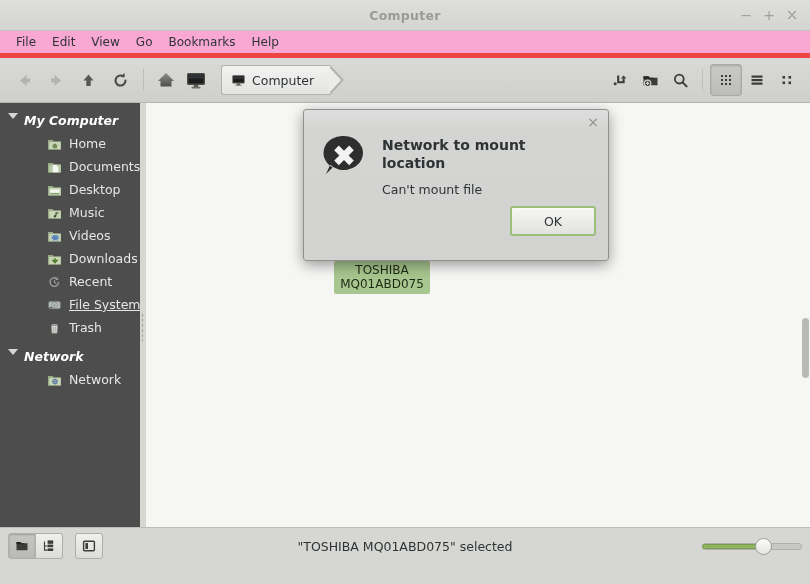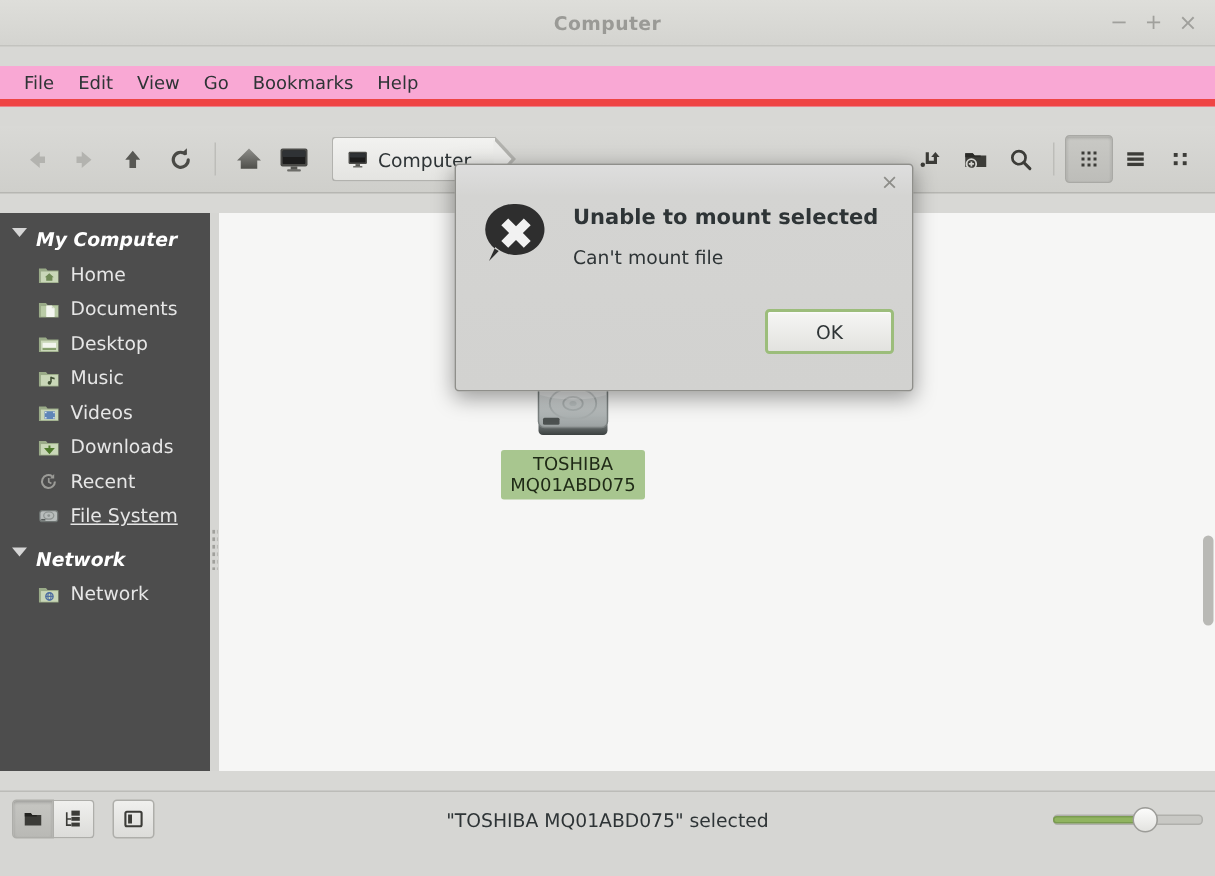--- a/index.html
+++ b/index.html
@@ -3,21 +3,21 @@
 <meta charset="utf-8">
 <style>
   html,body{margin:0;padding:0;}
   body{
     width:810px;height:584px;overflow:hidden;
     font-family:"DejaVu Sans","Liberation Sans",sans-serif;
     font-size:12px;color:#2e3436;background:#d6d6d3;
     -webkit-font-smoothing:antialiased;
   }
   #app{position:relative;width:810px;height:564px;background:#d8d8d5;
-       display:flex;flex-direction:column;gap:13px;}
+       display:flex;flex-direction:column;}
 
   
   .titlebar{position:relative;height:30px;flex:0 0 30px;
     background:linear-gradient(to bottom,#dededa 0%,#d4d4d0 100%);
     border-bottom:1px solid #c3c3bf;
     display:flex;align-items:center;justify-content:center;}
   .title-text{font-size:12.5px;font-weight:bold;color:#9a9a96;letter-spacing:.3px;}
   .winbtns{position:absolute;right:8px;top:0;height:30px;display:flex;align-items:center;gap:3px;}
   .winbtn{width:20px;height:20px;display:flex;align-items:center;justify-content:center;
     color:#a0a09c;font-size:14px;line-height:1;cursor:default;}
@@ -62,21 +62,21 @@
 
   
   .body{flex:1 1 auto;display:flex;position:relative;min-height:0;background:#f6f6f5;}
   .sidebar{width:140px;flex:0 0 140px;background:#4d4d4d;color:#e2e2e2;
     padding-top:6px;overflow:hidden;}
   .sb-head{display:flex;align-items:flex-start;gap:6px;padding:4px 8px 4px 6px;
     font-weight:bold;font-size:12.5px;color:#ffffff;cursor:default;font-style:italic;}
   .sb-head .tri{width:0;height:0;border-left:5px solid transparent;
     border-right:5px solid transparent;border-top:6px solid #d6d6d6;margin-left:2px;}
   .sb-item{display:flex;align-items:center;gap:7px;padding:2px 6px 2px 24px;
-    font-size:12.5px;color:#e6e6e6;height:19px;cursor:default;}
+    font-size:12.5px;color:#e6e6e6;height:19px;cursor:default;margin-left:22px;}
   .sb-item .lbl{white-space:nowrap;}
   .sb-item.hovered .lbl{text-decoration:underline;}
   .sb-ico{width:16px;height:16px;flex:0 0 16px;display:flex;align-items:center;justify-content:center;}
 
   .splitter{width:6px;flex:0 0 6px;background:#d6d6d3;position:relative;cursor:col-resize;}
   .splitter .dots{position:absolute;left:1px;top:210px;width:4px;height:28px;
     background-image:radial-gradient(#9a9a96 40%,transparent 41%);
     background-size:3px 5px;opacity:.9;}
 
   .content{flex:1 1 auto;position:relative;background:#f6f6f5;overflow:hidden;}
@@ -385,20 +385,30 @@
           <svg width="15" height="14" viewBox="0 0 16 15">
             <rect x="1.6" y="3.6" width="12.8" height="8" rx="2" fill="#b8bdbc" stroke="#6f7573" stroke-width=".9"></rect>
             <ellipse cx="8" cy="7.2" rx="3.6" ry="2.6" fill="none" stroke="#8e9492" stroke-width=".9"></ellipse>
             <circle cx="8" cy="7.2" r="1" fill="#8e9492"></circle>
             <rect x="2.6" y="9.6" width="3" height="1.2" fill="#555b59"></rect>
           </svg>
         </span>
         <span class="lbl">File System</span>
       </div>
 
+      <div class="sb-item">
+        <span class="sb-ico">
+          <svg width="15" height="14" viewBox="0 0 16 15">
+            <rect x="5" y="3.4" width="6" height="1.3" rx=".5" fill="#bdbdb9"></rect>
+            <path d="M4.6 4.8 h6.8 l-.7 8.2 h-5.4 z" fill="#d6d6d2" stroke="#8f8f8b" stroke-width=".8"></path>
+            <path d="M7 6.2 v5.4 M9 6.2 v5.4" stroke="#a7a7a3" stroke-width=".8"></path>
+          </svg>
+        </span>
+        <span class="lbl">Trash</span>
+      </div>
 
       <div class="sb-head" style="margin-top:6px">
         <span class="tri"></span>
         <span>Network</span>
       </div>
 
       <div class="sb-item">
         <span class="sb-ico">
           <svg width="15" height="14" viewBox="0 0 16 15">
             <path d="M1 3.2 h5 l1.2 1.4 h7.8 v9 h-14 z" fill="#9aab88"></path>
@@ -489,21 +499,21 @@
     <div class="dialog">
       <div class="dlg-close">×</div>
       <div class="dlg-body">
         <span>
           <svg width="48" height="48" viewBox="0 0 48 48">
             <path d="M24 4 a19 17 0 1 1 -13.8 28.7 L6 42 L12.5 35.4 A19 17 0 0 1 24 4 Z" fill="#2e2e2e"></path>
             <path d="M18.8 13.6 L24 18.8 L29.2 13.6 L33.8 18.2 L28.6 23.4 L33.8 28.6 L29.2 33.2 L24 28 L18.8 33.2 L14.2 28.6 L19.4 23.4 L14.2 18.2 Z" fill="#f2f2f2"></path>
           </svg>
         </span>
         <div class="dlg-txt">
-          <div class="dlg-title">Unable to mount selected</div>
+          <div class="dlg-title">Network to mount location</div>
           <div class="dlg-msg">Can't mount file</div>
         </div>
       </div>
       <div class="dlg-actions">
         <div class="ok-btn">OK</div>
       </div>
     </div>
   </div>
 
 </div>

